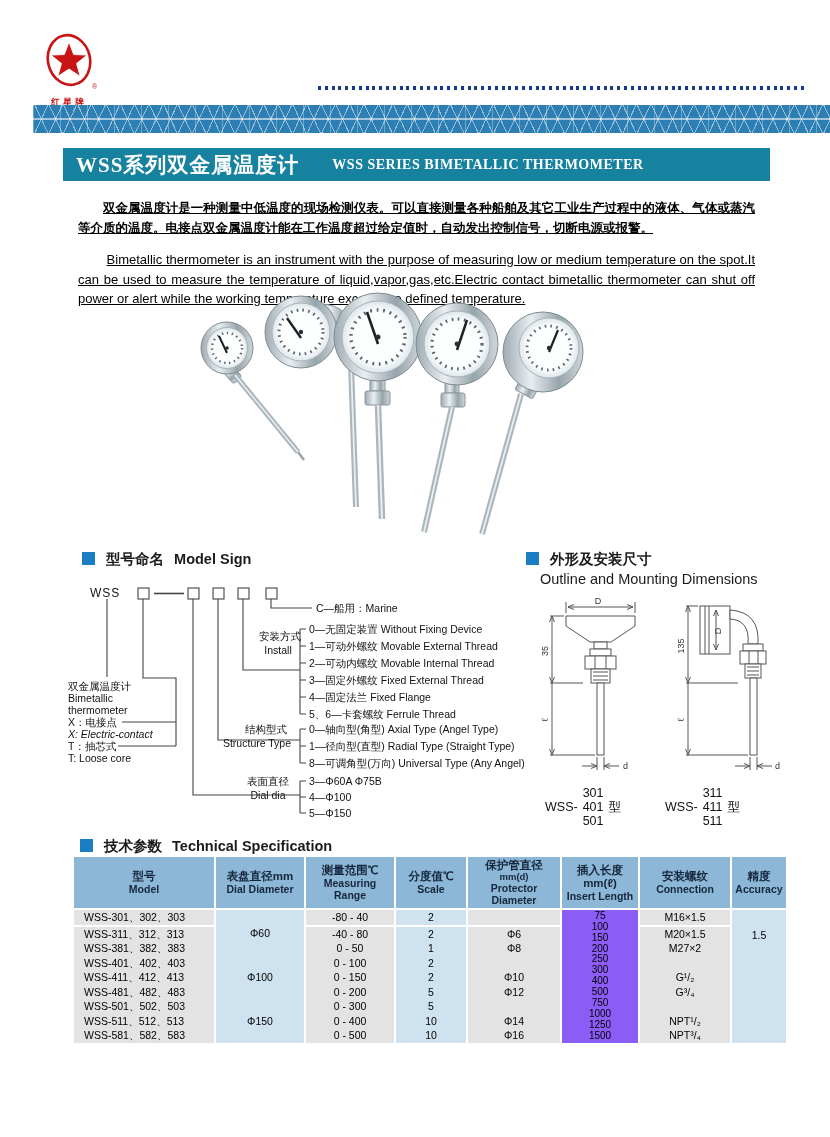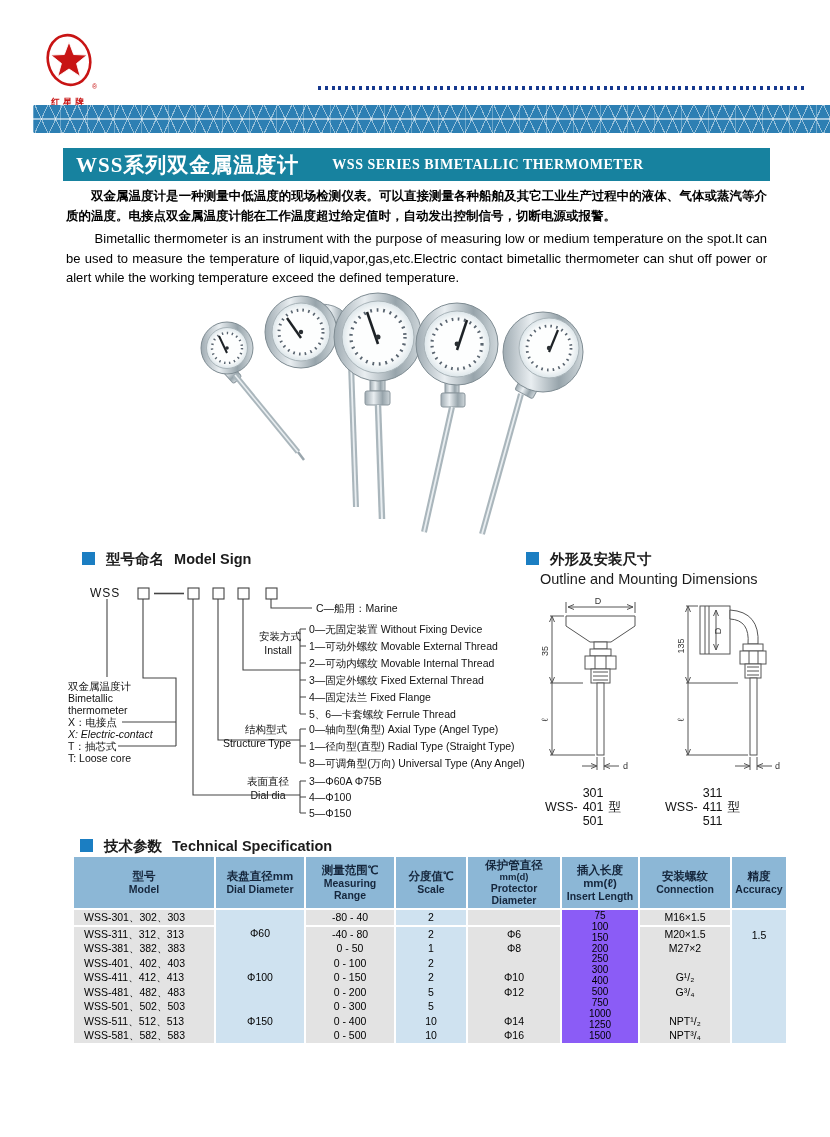--- a/index.html
+++ b/index.html
@@ -25,21 +25,21 @@
 
   
   .titlebar{position:absolute;left:63px;top:148px;width:707px;height:33px;background:#17829f;
             display:flex;align-items:center;padding-left:13px;box-sizing:border-box;
             font-family:"Liberation Serif",serif;color:#fff;font-weight:bold;white-space:nowrap;}
   .titlebar .cn{font-size:21px;letter-spacing:1px;}
   .titlebar .en{font-size:14px;margin-left:33px;letter-spacing:.5px;}
 
   
   .intro{position:absolute;left:66px;top:187px;width:701px;}
-  .intro p{margin:0;text-align:justify;}
+  .intro p{margin:12px;text-align:justify;text-decoration:underline;}
   .intro .cn{font-size:12.5px;font-weight:bold;line-height:19.5px;text-indent:2em;color:#000;}
   .intro .en{font-size:13px;line-height:19.5px;text-indent:2.2em;margin-top:3px;color:#000;}
 
   
   .photos{position:absolute;left:165px;top:282px;width:505px;height:255px;}
 
   
   .sec-title{position:absolute;font-size:14.5px;font-weight:bold;color:#1b1b1b;white-space:nowrap;padding-left:8px;}
   .sec-title .bullet{display:inline-block;width:13px;height:13px;background:#1b7ec2;
                      margin-right:7px;vertical-align:-1px;}

